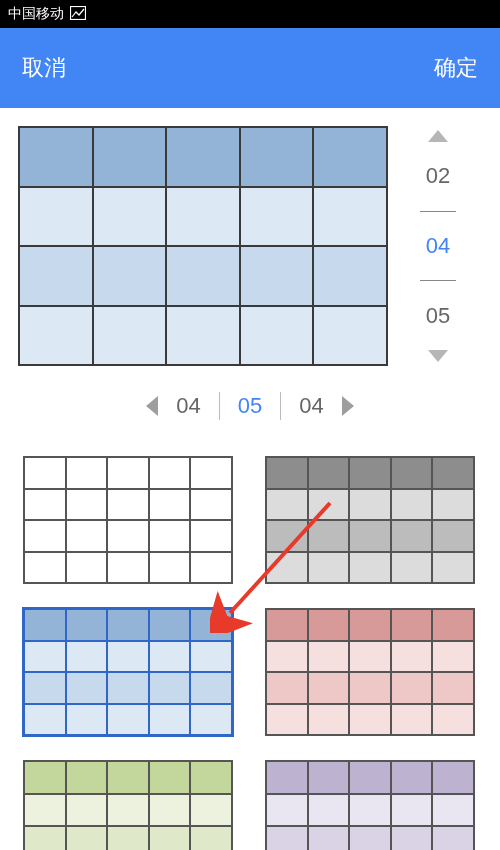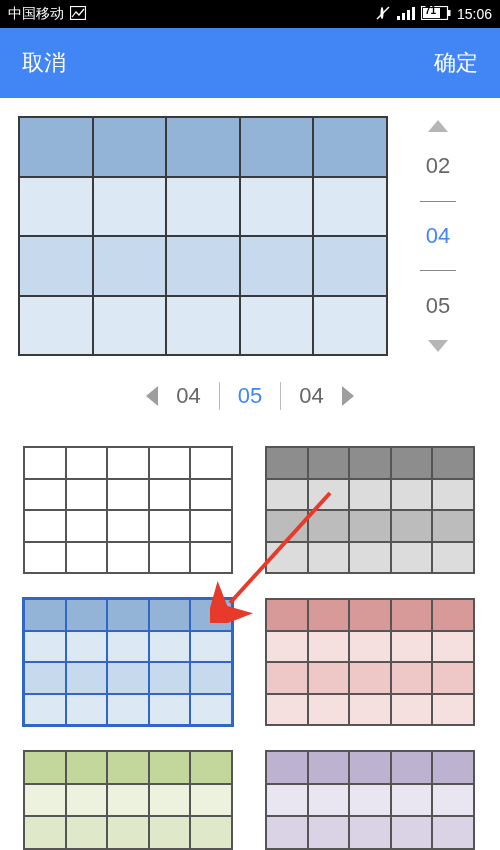--- a/index.html
+++ b/index.html
@@ -1,20 +1,20 @@
 <!DOCTYPE html>
 <html><head>
 <meta charset="utf-8">
 <style>
   * { box-sizing: border-box; margin: 0; padding: 0; }
   html, body { width: 500px; height: 850px; font-family: -apple-system, "Helvetica Neue", Arial, sans-serif; background: #fff; overflow: hidden; }
   .status-bar { height: 28px; background: #000; color: #fff; display: flex; align-items: center; justify-content: space-between; padding: 0 8px; font-size: 14px; }
   .status-left { display: flex; align-items: center; gap: 6px; }
   .status-right { display: flex; align-items: center; gap: 6px; }
-  .header { height: 70px; background: #4285f4; color: #fff; display: flex; align-items: center; justify-content: space-between; padding: 0 22px; font-size: 22px; }
+  .header { height: 80px; background: #4285f4; color: #fff; display: flex; align-items: center; justify-content: space-between; padding: 0 22px; font-size: 22px; }
   .content { padding: 18px 18px 0 18px; background: #fff; }
   .preview-row { display: flex; gap: 20px; }
   .main-preview { width: 370px; height: 240px; border: 1px solid #3a3a3a; display: grid; grid-template-columns: repeat(5,1fr); grid-template-rows: repeat(4,1fr); }
   .main-preview .cell { border: 1px solid #3a3a3a; }
   .row-picker { width: 60px; display: flex; flex-direction: column; align-items: center; justify-content: space-between; padding: 4px 0; }
   .tri { width: 0; height: 0; border-left: 10px solid transparent; border-right: 10px solid transparent; }
   .tri.up { border-bottom: 12px solid #b6b6b6; }
   .tri.down { border-top: 12px solid #b6b6b6; }
   .tri-h { width:0; height:0; border-top:10px solid transparent; border-bottom:10px solid transparent; }
   .tri-h.left { border-right:12px solid #9e9e9e; }
@@ -41,45 +41,20 @@
 <div class="status-bar">
   <div class="status-left">
     <span>中国移动</span>
     <span class="status-icon">
       <svg width="16" height="14" viewBox="0 0 16 14">
           <rect x="0.5" y="0.5" width="15" height="13" fill="none" stroke="#fff" stroke-width="1.2"></rect>
           <polyline points="2,11 6,6 9,9 14,3" fill="none" stroke="#fff" stroke-width="1.2"></polyline>
         </svg>
     </span>
   </div>
-  <div class="status-right">
-    <span class="status-icon">
-      <svg width="16" height="16" viewBox="0 0 16 16">
-          <path d="M7 2 C9 2 9 14 7 14 C5 14 5 2 7 2 Z" fill="#fff"></path>
-          <line x1="2" y1="14" x2="14" y2="2" stroke="#fff" stroke-width="1.5"></line>
-        </svg>
-    </span>
-    <span class="status-icon">
-      <svg width="18" height="14" viewBox="0 0 18 14">
-          <rect x="0" y="10" width="3" height="4" fill="#fff"></rect>
-          <rect x="5" y="7" width="3" height="7" fill="#fff"></rect>
-          <rect x="10" y="4" width="3" height="10" fill="#fff"></rect>
-          <rect x="15" y="1" width="3" height="13" fill="#fff"></rect>
-        </svg>
-    </span>
-    <span class="status-icon" style="position:relative;">
-      <svg width="30" height="14" viewBox="0 0 30 14">
-          <rect x="0.5" y="0.5" width="26" height="13" fill="none" stroke="#fff" stroke-width="1.2"></rect>
-          <rect x="27" y="4" width="2.5" height="6" fill="#fff"></rect>
-          <rect x="2" y="2" width="17" height="10" fill="#fff"></rect>
-        </svg>
-      <span style="position:absolute; left:4px; top:-1px; font-size:10px; color:#000; font-weight:bold;">71</span>
-    </span>
-    <span>15:06</span>
-  </div>
 </div>
 
 <div class="header">
   <span>取消</span>
   <span>确定</span>
 </div>
 
 <div class="content" style="position:relative;">
 
   <div class="preview-row">

